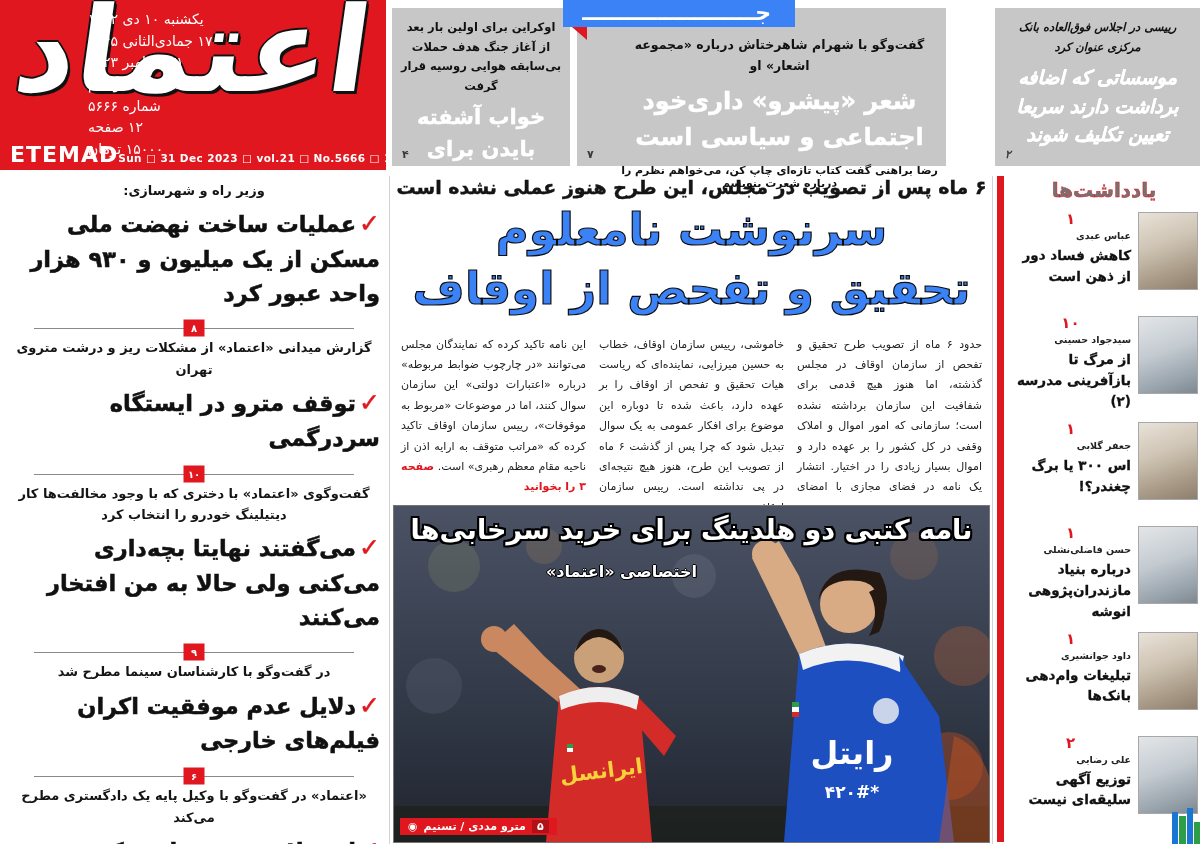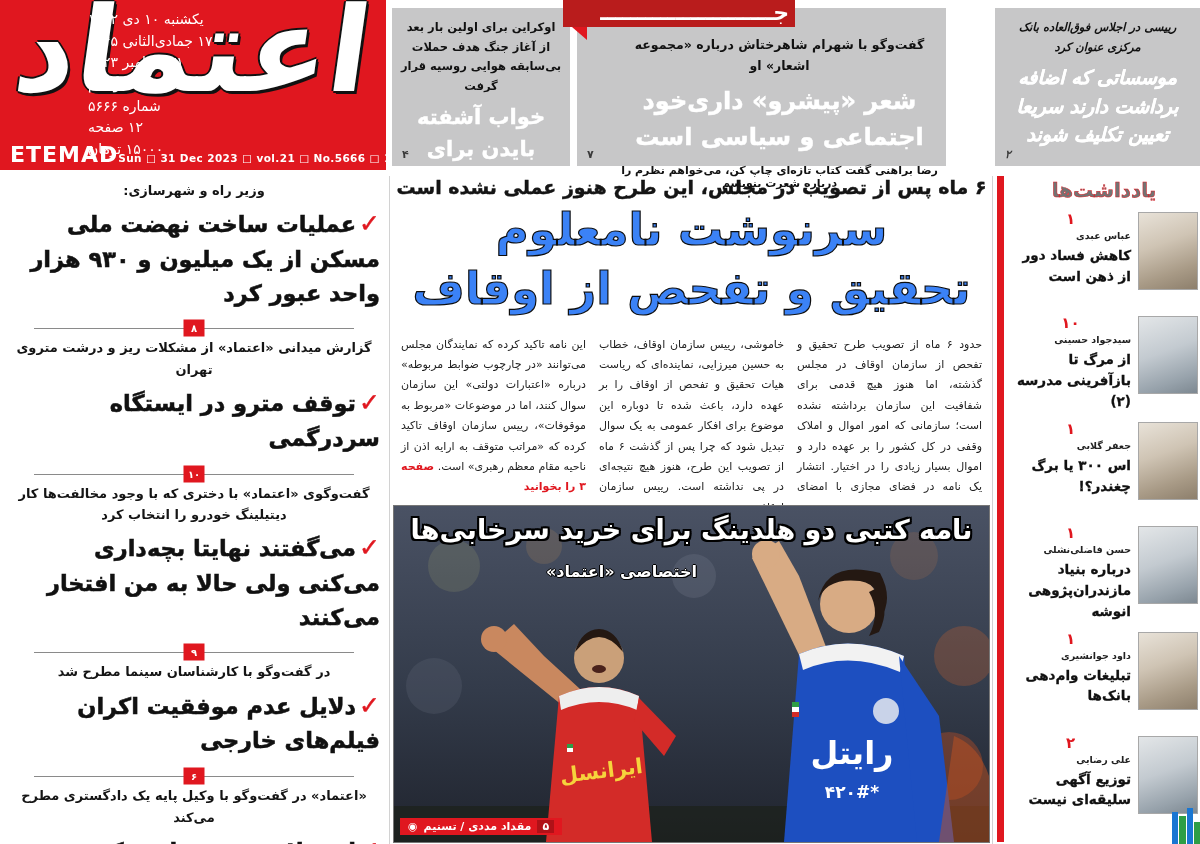--- a/index.html
+++ b/index.html
@@ -26,22 +26,22 @@
   #box-ukraine{left:392px;width:178px;height:158px;}
   #box-ukraine .headline{font-size:21px;}
   #box-poetry{left:577px;width:369px;height:158px;padding-top:26px;padding-left:44px;}
   #box-poetry .kicker{font-size:12.5px;}
   #box-poetry .headline{font-size:24px;}
   #box-poetry .subline{font-size:11px;font-weight:bold;color:#111;margin-top:9px;}
   #box-raisi{left:995px;width:205px;height:158px;font-style:italic;}
   #box-raisi .headline{font-size:19px;}
 
   
-  .ribbon{position:absolute;left:563px;top:0;width:232px;height:27px;background:#b91c1c;z-index:5;
-          color:#fff;font-size:22px;font-weight:bold;line-height:25px;text-align:right;padding:0 6px;
+  .ribbon{position:absolute;left:563px;top:0;width:232px;height:27px;background:#3b82f6;z-index:5;
+          color:#fff;font-size:22px;font-weight:bold;line-height:25px;text-align:right;padding:0 24px;
           box-sizing:border-box;overflow:hidden;}
   .ribbon-tail{position:absolute;left:572px;top:27px;width:0;height:0;z-index:5;
                border-left:15px solid transparent;border-top:13px solid #e0171f;}
 
   
   .vline{position:absolute;top:176px;bottom:0;width:1px;background:#d2d2d2;}
 
   
   #left-col{position:absolute;left:2px;top:176px;width:384px;height:666px;display:flex;flex-direction:column;
             justify-content:space-between;text-align:center;box-sizing:border-box;padding:4px 6px 2px;}
@@ -258,21 +258,21 @@
         <text x="458" y="258" font-size="32" font-weight="bold" fill="#fff" text-anchor="middle" font-family="DejaVu Sans, sans-serif">رایتل</text>
         <text x="458" y="292" font-size="17" font-weight="bold" fill="#fff" text-anchor="middle" font-family="DejaVu Sans, sans-serif">*۴۲۰#</text>
       </g>
 
       <path d="M560 230 Q585 240 595 270 L595 336 L545 336 Z" fill="#c2521f" opacity=".5"></path>
     </svg>
     <div class="photo-headline">نامه کتبی دو هلدینگ برای خرید سرخابی‌ها</div>
     <div class="photo-tag">اختصاصی «اعتماد»</div>
     <div class="credit">
       <span class="cnum">۵</span>
-      <span>مقداد مددی / تسنیم</span>
+      <span>مترو مددی / تسنیم</span>
       <span class="camera">◉</span>
     </div>
   </div>
 
   <div id="sidebar-bar"></div>
   <div id="sidebar">
     <div class="sb-title">یادداشت‌ها</div>
 
     <div class="note">
       <div class="note-photo"></div>

